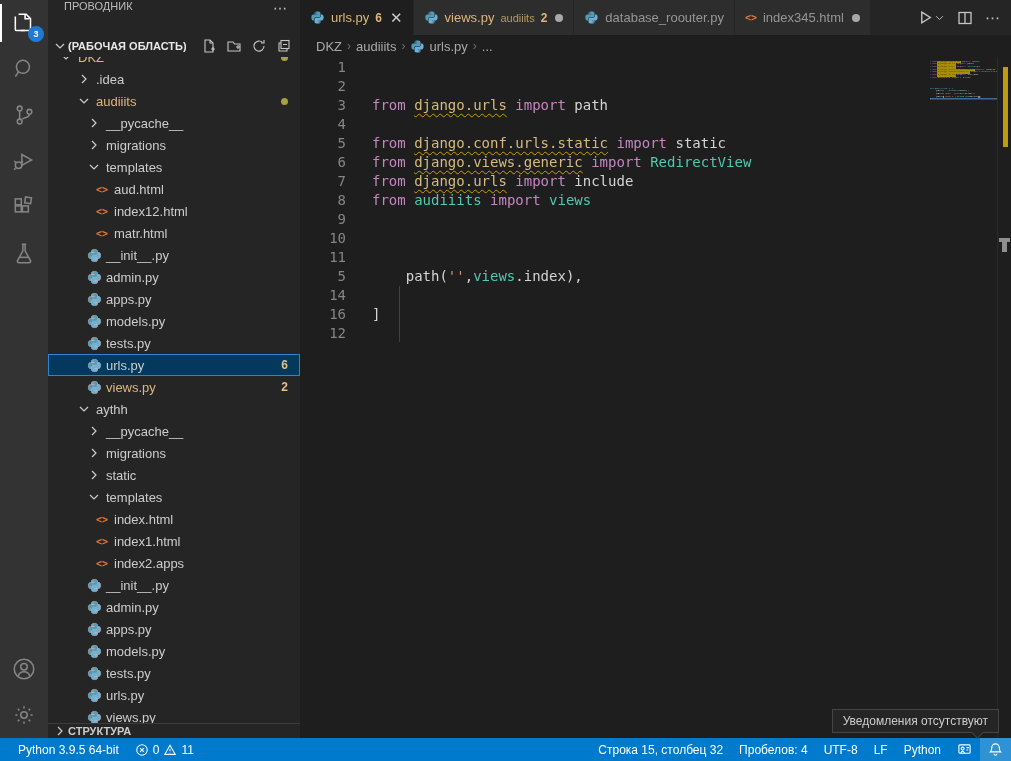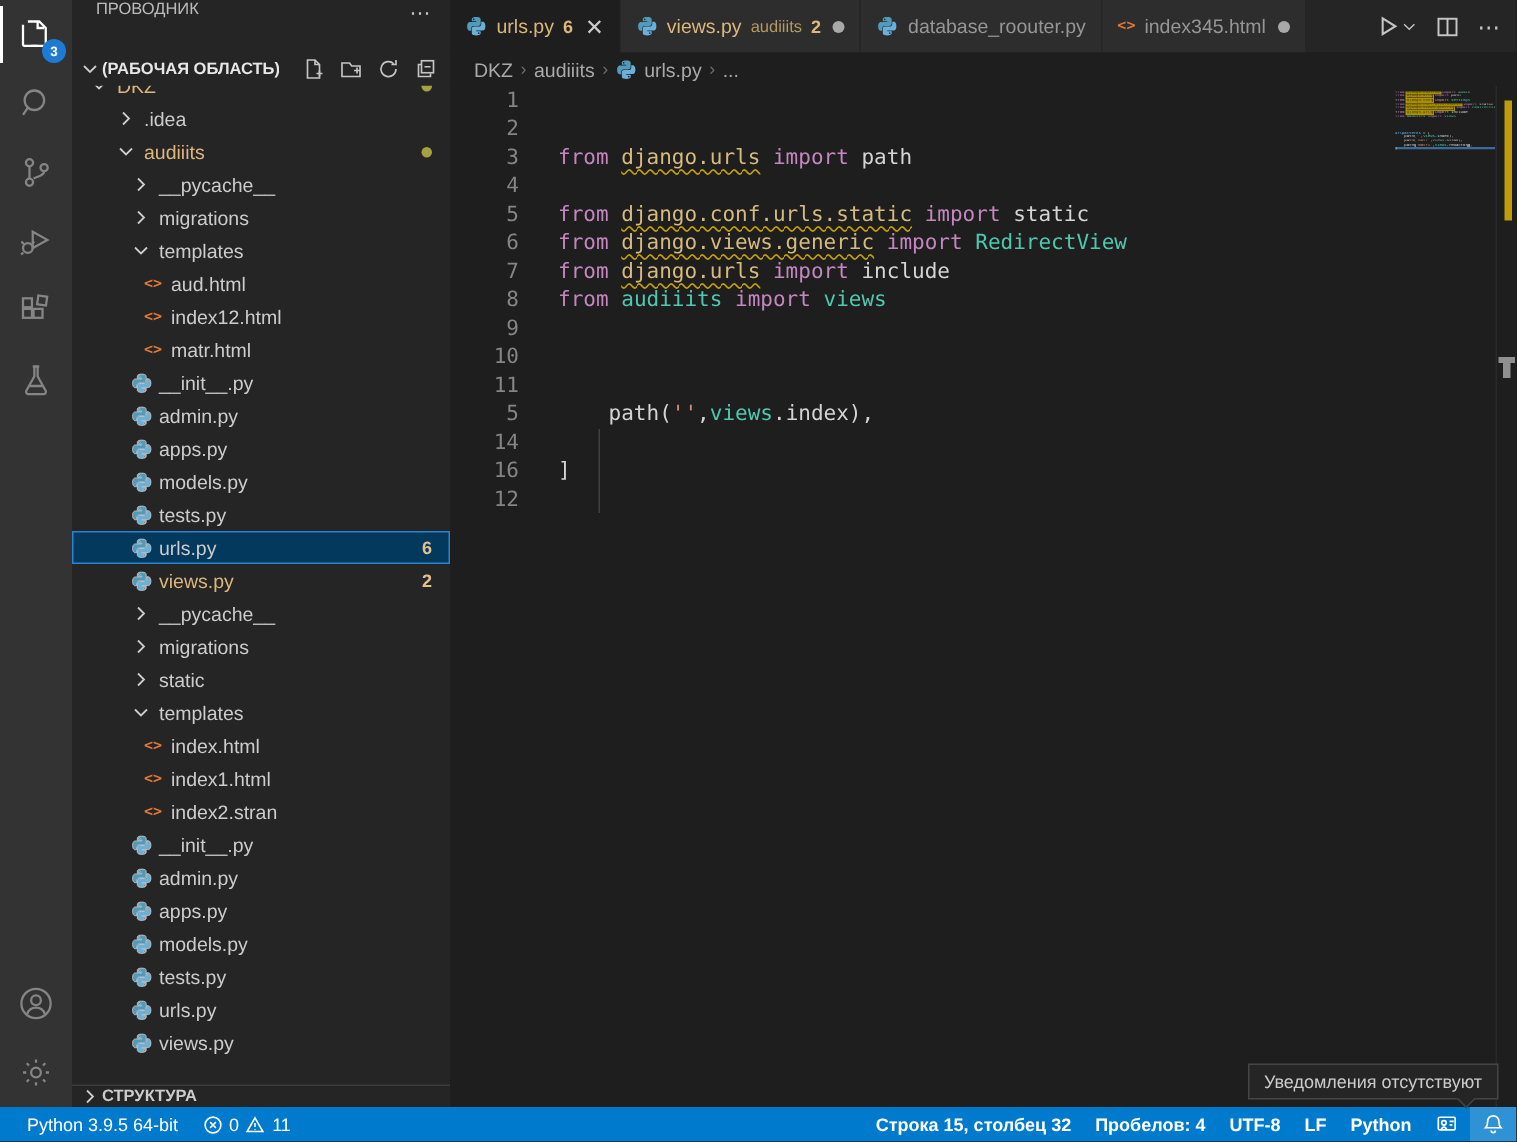--- a/index.html
+++ b/index.html
@@ -74,21 +74,21 @@
   .minimap .tk-mod{text-decoration:none;background:#a98f00;color:#4a3d00;box-shadow:0 0 0 1px #a98f00;}
   .minimap .mrow.mcur{box-shadow:0 1.5px 0 #3d6b99;}
   .ruler{position:absolute;top:0;right:0;bottom:0;width:14px;background:#1e1e1e;border-left:1px solid #2a2a2a;}
   .ruler-warn{position:absolute;top:10px;right:3px;width:5px;height:80px;background:#c09c0c;}
   .ruler-t1{position:absolute;top:181px;left:1px;width:11px;height:4px;background:#8f8f8f;}
   .ruler-t2{position:absolute;top:185px;left:4px;width:5px;height:10px;background:#8f8f8f;}
 
   
   .statusbar{height:23px;background:#007acc;display:flex;align-items:center;color:#ffffff;font-size:12px;position:relative;}
   .sb-left{display:flex;align-items:center;padding-left:10px;}
-  .sb-right{margin-left:auto;display:flex;align-items:center;height:100%;font-weight:bold;}
+  .sb-right{margin-left:auto;display:flex;align-items:center;height:100%;}
   .st-item{padding:0 8px;display:flex;align-items:center;gap:4px;height:100%;}
   .st-item svg{stroke:#ffffff;fill:none;stroke-width:1.2;}
   .st-item.hl{background:rgba(255,255,255,0.18);}
 
   
   .tooltip{position:absolute;right:12px;bottom:28px;background:#252526;border:1px solid #454545;color:#cccccc;font-size:12px;padding:4px 10px;z-index:10;white-space:nowrap;}
   .tooltip::after{content:"";position:absolute;right:16px;bottom:-5px;width:8px;height:8px;background:#252526;border-right:1px solid #454545;border-bottom:1px solid #454545;transform:rotate(45deg);}
 </style>
 </head>
 <body>
@@ -313,20 +313,28 @@
         <div class="trow" style="padding-left: 38px;">
           <span class="tw">
             <svg width="15" height="15" viewBox="0 0 32 32">
               <path fill="#519aba" d="M15.9 3c-6.6 0-6.2 2.9-6.2 2.9v3h6.3v.9H7.2S3 9.3 3 16s3.7 6.4 3.7 6.4h2.2v-3.1s-.1-3.7 3.6-3.7h6.3s3.5.1 3.5-3.4V6.4S22.9 3 15.9 3zm-3.5 2a1.1 1.1 0 1 1 0 2.3 1.1 1.1 0 0 1 0-2.3z"></path>
               <path fill="#6ab0d8" d="M16.1 29c6.6 0 6.2-2.9 6.2-2.9v-3h-6.3v-.9h8.8s4.2.5 4.2-6.2-3.7-6.4-3.7-6.4h-2.2v3.1s.1 3.7-3.6 3.7h-6.3s-3.5-.1-3.5 3.4v5.8S9.1 29 16.1 29zm3.5-2a1.1 1.1 0 1 1 0-2.3 1.1 1.1 0 0 1 0 2.3z"></path>
             </svg>
           </span>
           <span class="lbl warn">views.py</span>
           <span class="badge">2</span>
         </div>
+        <div class="trow" style="padding-left: 28px;">
+          <span class="tw">
+            <svg width="16" height="16" viewBox="0 0 16 16">
+              <path d="M4 6l4 4 4-4"></path>
+            </svg>
+          </span>
+          <span class="lbl">aythh</span>
+        </div>
         <div class="trow" style="padding-left: 38px;">
           <span class="tw">
             <svg width="16" height="16" viewBox="0 0 16 16">
               <path d="M6 4l4 4-4 4"></path>
             </svg>
           </span>
           <span class="lbl">__pycache__</span>
         </div>
         <div class="trow" style="padding-left: 38px;">
           <span class="tw">
@@ -361,21 +369,21 @@
         <div class="trow" style="padding-left: 46px;">
           <span class="tw">
             <span class="htmlicon">&lt;&gt;</span>
           </span>
           <span class="lbl">index1.html</span>
         </div>
         <div class="trow" style="padding-left: 46px;">
           <span class="tw">
             <span class="htmlicon">&lt;&gt;</span>
           </span>
-          <span class="lbl">index2.stran</span>
+          <span class="lbl">index2.apps</span>
         </div>
         <div class="trow" style="padding-left: 38px;">
           <span class="tw">
             <svg width="15" height="15" viewBox="0 0 32 32">
               <path fill="#519aba" d="M15.9 3c-6.6 0-6.2 2.9-6.2 2.9v3h6.3v.9H7.2S3 9.3 3 16s3.7 6.4 3.7 6.4h2.2v-3.1s-.1-3.7 3.6-3.7h6.3s3.5.1 3.5-3.4V6.4S22.9 3 15.9 3zm-3.5 2a1.1 1.1 0 1 1 0 2.3 1.1 1.1 0 0 1 0-2.3z"></path>
               <path fill="#6ab0d8" d="M16.1 29c6.6 0 6.2-2.9 6.2-2.9v-3h-6.3v-.9h8.8s4.2.5 4.2-6.2-3.7-6.4-3.7-6.4h-2.2v3.1s.1 3.7-3.6 3.7h-6.3s-3.5-.1-3.5 3.4v5.8S9.1 29 16.1 29zm3.5-2a1.1 1.1 0 1 1 0-2.3 1.1 1.1 0 0 1 0 2.3z"></path>
             </svg>
           </span>
           <span class="lbl">__init__.py</span>
         </div>

